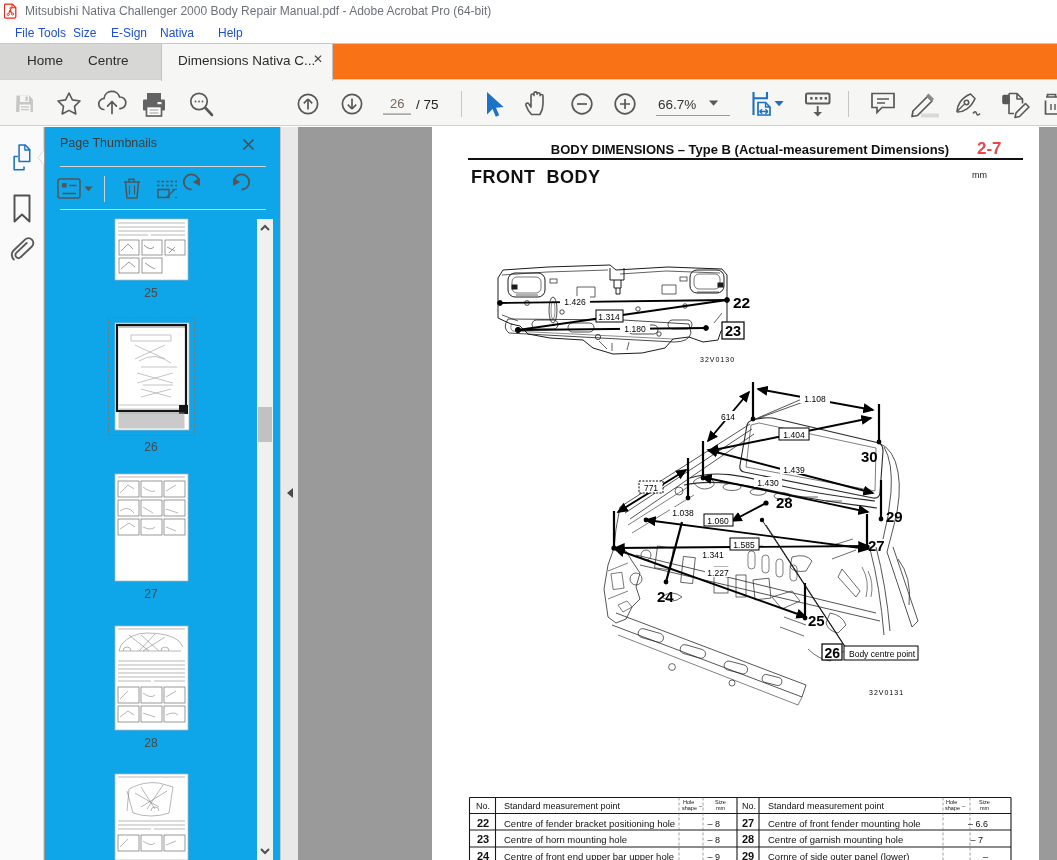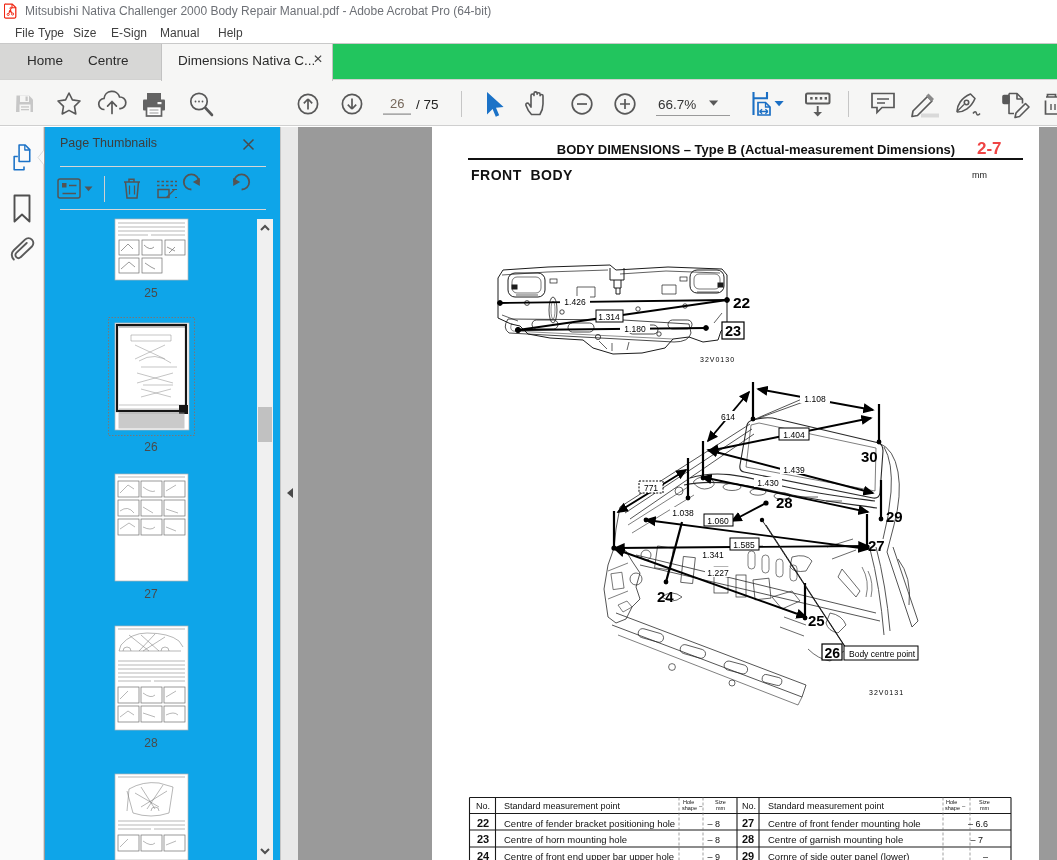--- a/index.html
+++ b/index.html
@@ -5,25 +5,25 @@
   * { margin:0; padding:0; box-sizing:border-box; }
   html,body { width:1057px; height:860px; overflow:hidden; background:#fff;
     font-family:"Liberation Sans", sans-serif; }
   .abs { position:absolute; }
   #app { position:relative; width:1057px; height:860px;padding-left:36px; }
   
   #titlebar { position:absolute; left:0; top:0; width:1057px; height:23px; background:#fff; }
   #titletext { position:absolute; left:25px; top:4px; font-size:12px; color:#6d7076; }
   
   #menubar { position:absolute; left:0; top:23px; width:1057px; height:20px; background:#fff;
-    font-size:12px; color:#404040; }
+    font-size:12px; color:#1d4ed8; }
   #menubar span { position:absolute; top:3px; }
   
   #tabbar { position:absolute; left:0; top:43px; width:1057px; height:36px;
-    background:#22c55e; border-top:1px solid #c9c9c9; box-sizing:content-box; }
+    background:#f97316; border-top:1px solid #c9c9c9; box-sizing:content-box; }
   #tab-left { position:absolute; left:0; top:0; width:161px; height:36px; background:#d7d7d6; }
   #tab-active { position:absolute; left:161px; top:0; width:172px; height:37px; z-index:2;
     background:#f6f6f5; border-left:1px solid #c2c2c2; border-right:1px solid #c2c2c2; }
   .tabtxt { font-size:13.5px; color:#2b2b2b; }
   
   #toolbar { position:absolute; left:0; top:79px; width:1057px; height:47px;
     background:#f6f6f5; border-top:1px solid #d2d2d1; border-bottom:1px solid #cfcfcf; box-sizing:border-box; }
   
   #content { position:absolute; left:0; top:127px; width:1057px; height:733px; background:#9a9a9a; }
   #iconstrip { position:absolute; left:0; top:0; width:44px; height:733px; background:#fafafa;
@@ -44,24 +44,24 @@
       <circle cx="6.2" cy="8.2" r="1.3" fill="#f02612"></circle>
       <circle cx="4.2" cy="11.4" r="1.1" fill="none" stroke="#f02612" stroke-width="0.9"></circle>
       <circle cx="8.6" cy="11" r="1.1" fill="none" stroke="#f02612" stroke-width="0.9"></circle>
       <path d="M6.2,8.2 L4.5,10.6 M6.2,8.2 L8.2,10.2 M6.2,8.2 L6.6,5.6" stroke="#f02612" stroke-width="0.9" fill="none"></path>
       <circle cx="6.8" cy="5.2" r="0.9" fill="none" stroke="#f02612" stroke-width="0.85"></circle>
     </svg>
     <span id="titletext">Mitsubishi Nativa Challenger 2000 Body Repair Manual.pdf - Adobe Acrobat Pro (64-bit)</span>
   </div>
   <div id="menubar">
     <span style="left:15px">File</span>
-    <span style="left:38px">Type</span>
+    <span style="left:38px">Tools</span>
     <span style="left:73px">Size</span>
     <span style="left:111px">E-Sign</span>
-    <span style="left:160px">Manual</span>
+    <span style="left:160px">Nativa</span>
     <span style="left:218px">Help</span>
   </div>
   <div id="tabbar">
     <div id="tab-left"></div>
     <span class="tabtxt abs" style="left:27px;top:9px">Home</span>
     <span class="tabtxt abs" style="left:88px;top:9px">Centre</span>
     <div id="tab-active"></div>
     <span class="tabtxt abs" style="left:178px;top:9px;z-index:5">Dimensions Nativa C...</span>
     <span class="abs" style="left:313px;top:8px;font-size:12px;color:#444;z-index:5">✕</span>
   </div>
@@ -158,24 +158,24 @@
     </g>
     <g fill="none" stroke="#585858" stroke-width="1.7">
       <path d="M1046 17 h11 m-9.5 0 v-2.5 h8 v2.5 m-10 3.5 v13.5 h11.5"></path>
       <path d="M1051 24 v6 M1055 24 v6" stroke-width="1.4"></path>
     </g>
   </svg>
   </div>
   <div id="content">
     <div id="docarea">
       <div id="page">
-        <div class="abs" style="left:124px;top:15px;width:400px;text-align:center;font-size:13px;font-weight:bold;color:#111">BODY DIMENSIONS – Type B (Actual-measurement Dimensions)</div>
+        <div class="abs" style="left:118px;top:15px;width:400px;text-align:center;font-size:13px;font-weight:bold;color:#111">BODY DIMENSIONS – Type B (Actual-measurement Dimensions)</div>
         <div class="abs" style="left:545px;top:12px;font-size:17px;font-weight:bold;color:#ef4444">2-7</div>
         <div class="abs" style="left:36px;top:30.5px;width:555px;height:2.2px;background:#111"></div>
-        <div class="abs" style="left:39px;top:40px;font-size:14px;font-weight:bold;color:#111;letter-spacing:0.5px">FRONT&nbsp; BODY</div>
+        <div class="abs" style="left:39px;top:40px;font-size:18px;font-weight:bold;color:#111;letter-spacing:0.5px">FRONT&nbsp; BODY</div>
         <div class="abs" style="left:540px;top:43px;font-size:9px;color:#222">mm</div>
         <svg class="abs" style="left:0;top:0" width="607" height="733" viewBox="0 0 607 733">
           <g id="diag1" fill="none" stroke="#1c1c1c" stroke-width="1">
             <path d="M66,176 L66,151 L71,143 L116,140 L178,138 L184,143 L236,140 L290,142 L295,148 L295,177 L295,198 L289,204 L286,213 L271,215 L257,210 L241,212 L233,221 L210,226 L181,227 L161,221 L151,213 L118,211 L96,207 L88,199 L79,197 L66,191 Z"></path>
             <path d="M70,148 L115,145 L176,143 M188,147 L234,144 L288,146 M70,188 L86,194 M290,186 L282,196" stroke-width="0.7"></path>
               <ellipse cx="121" cy="183" rx="4" ry="13" stroke-width="0.8"></ellipse>
               <ellipse cx="121" cy="183" rx="2" ry="9" stroke-width="0.5"></ellipse>
             <rect x="76" y="146" width="37" height="24" rx="7"></rect>
               <rect x="80" y="150" width="29" height="16" rx="5" stroke-width="0.6"></rect>
             <rect x="258" y="143" width="34" height="23" rx="7"></rect>

